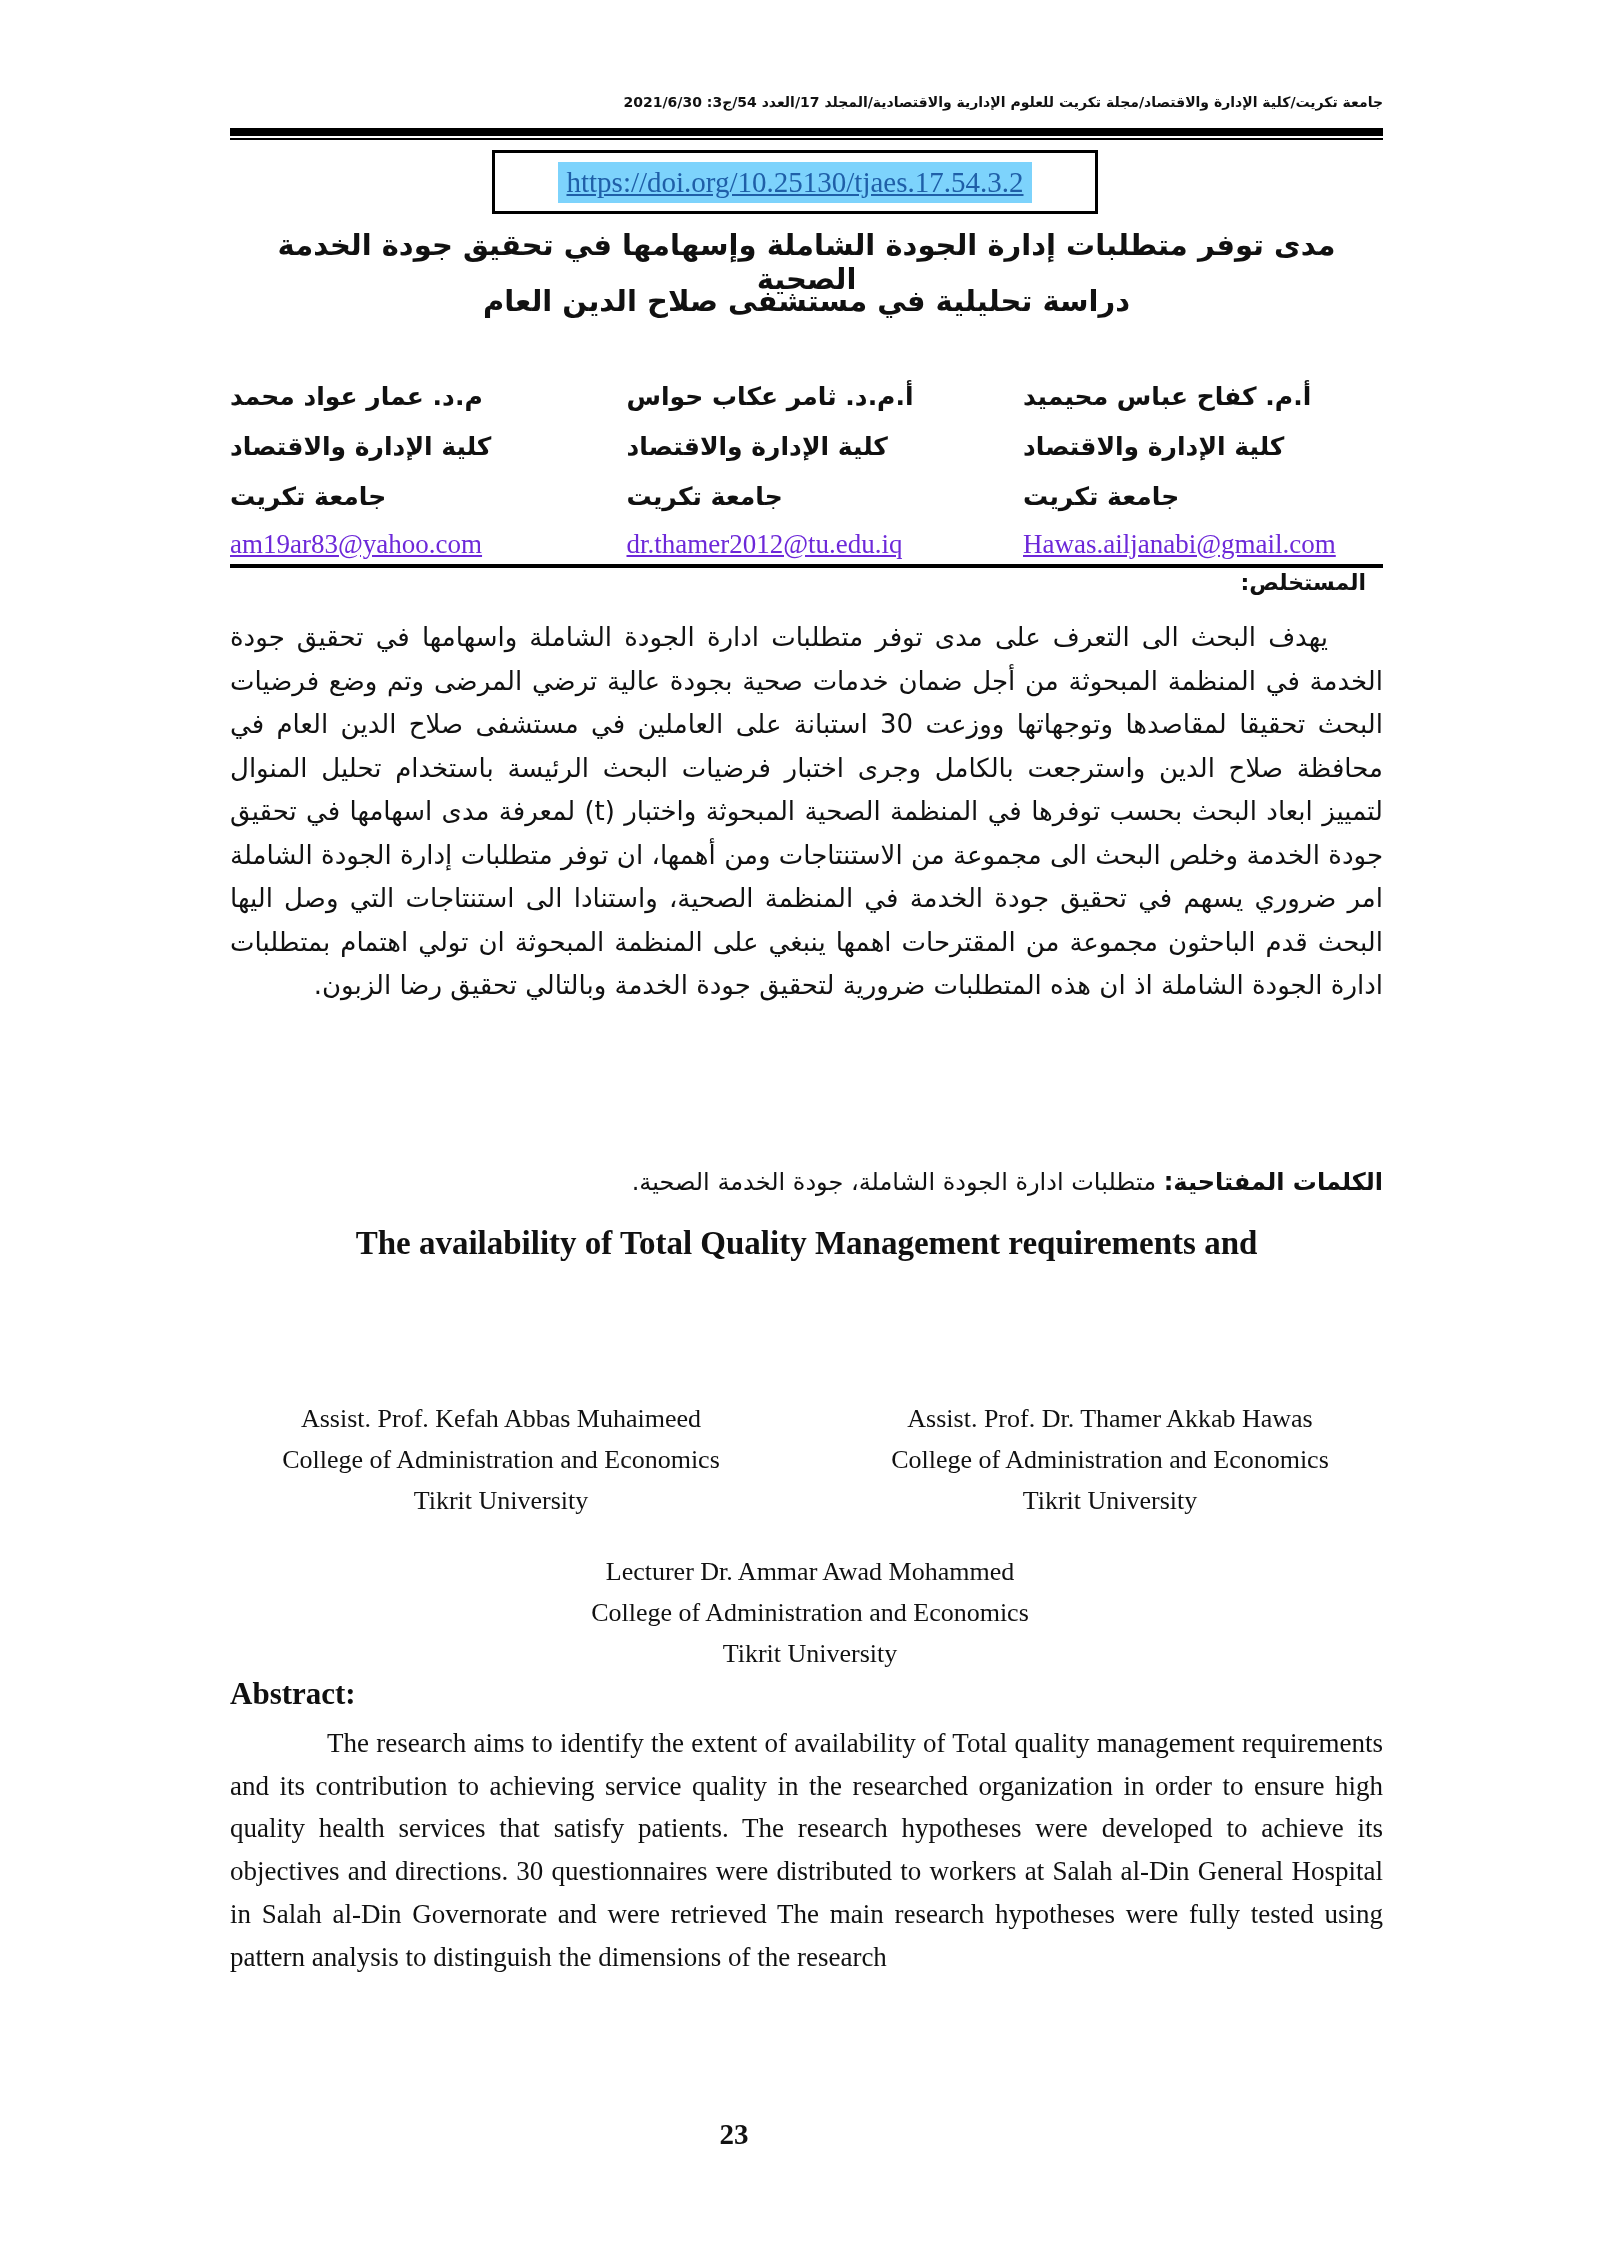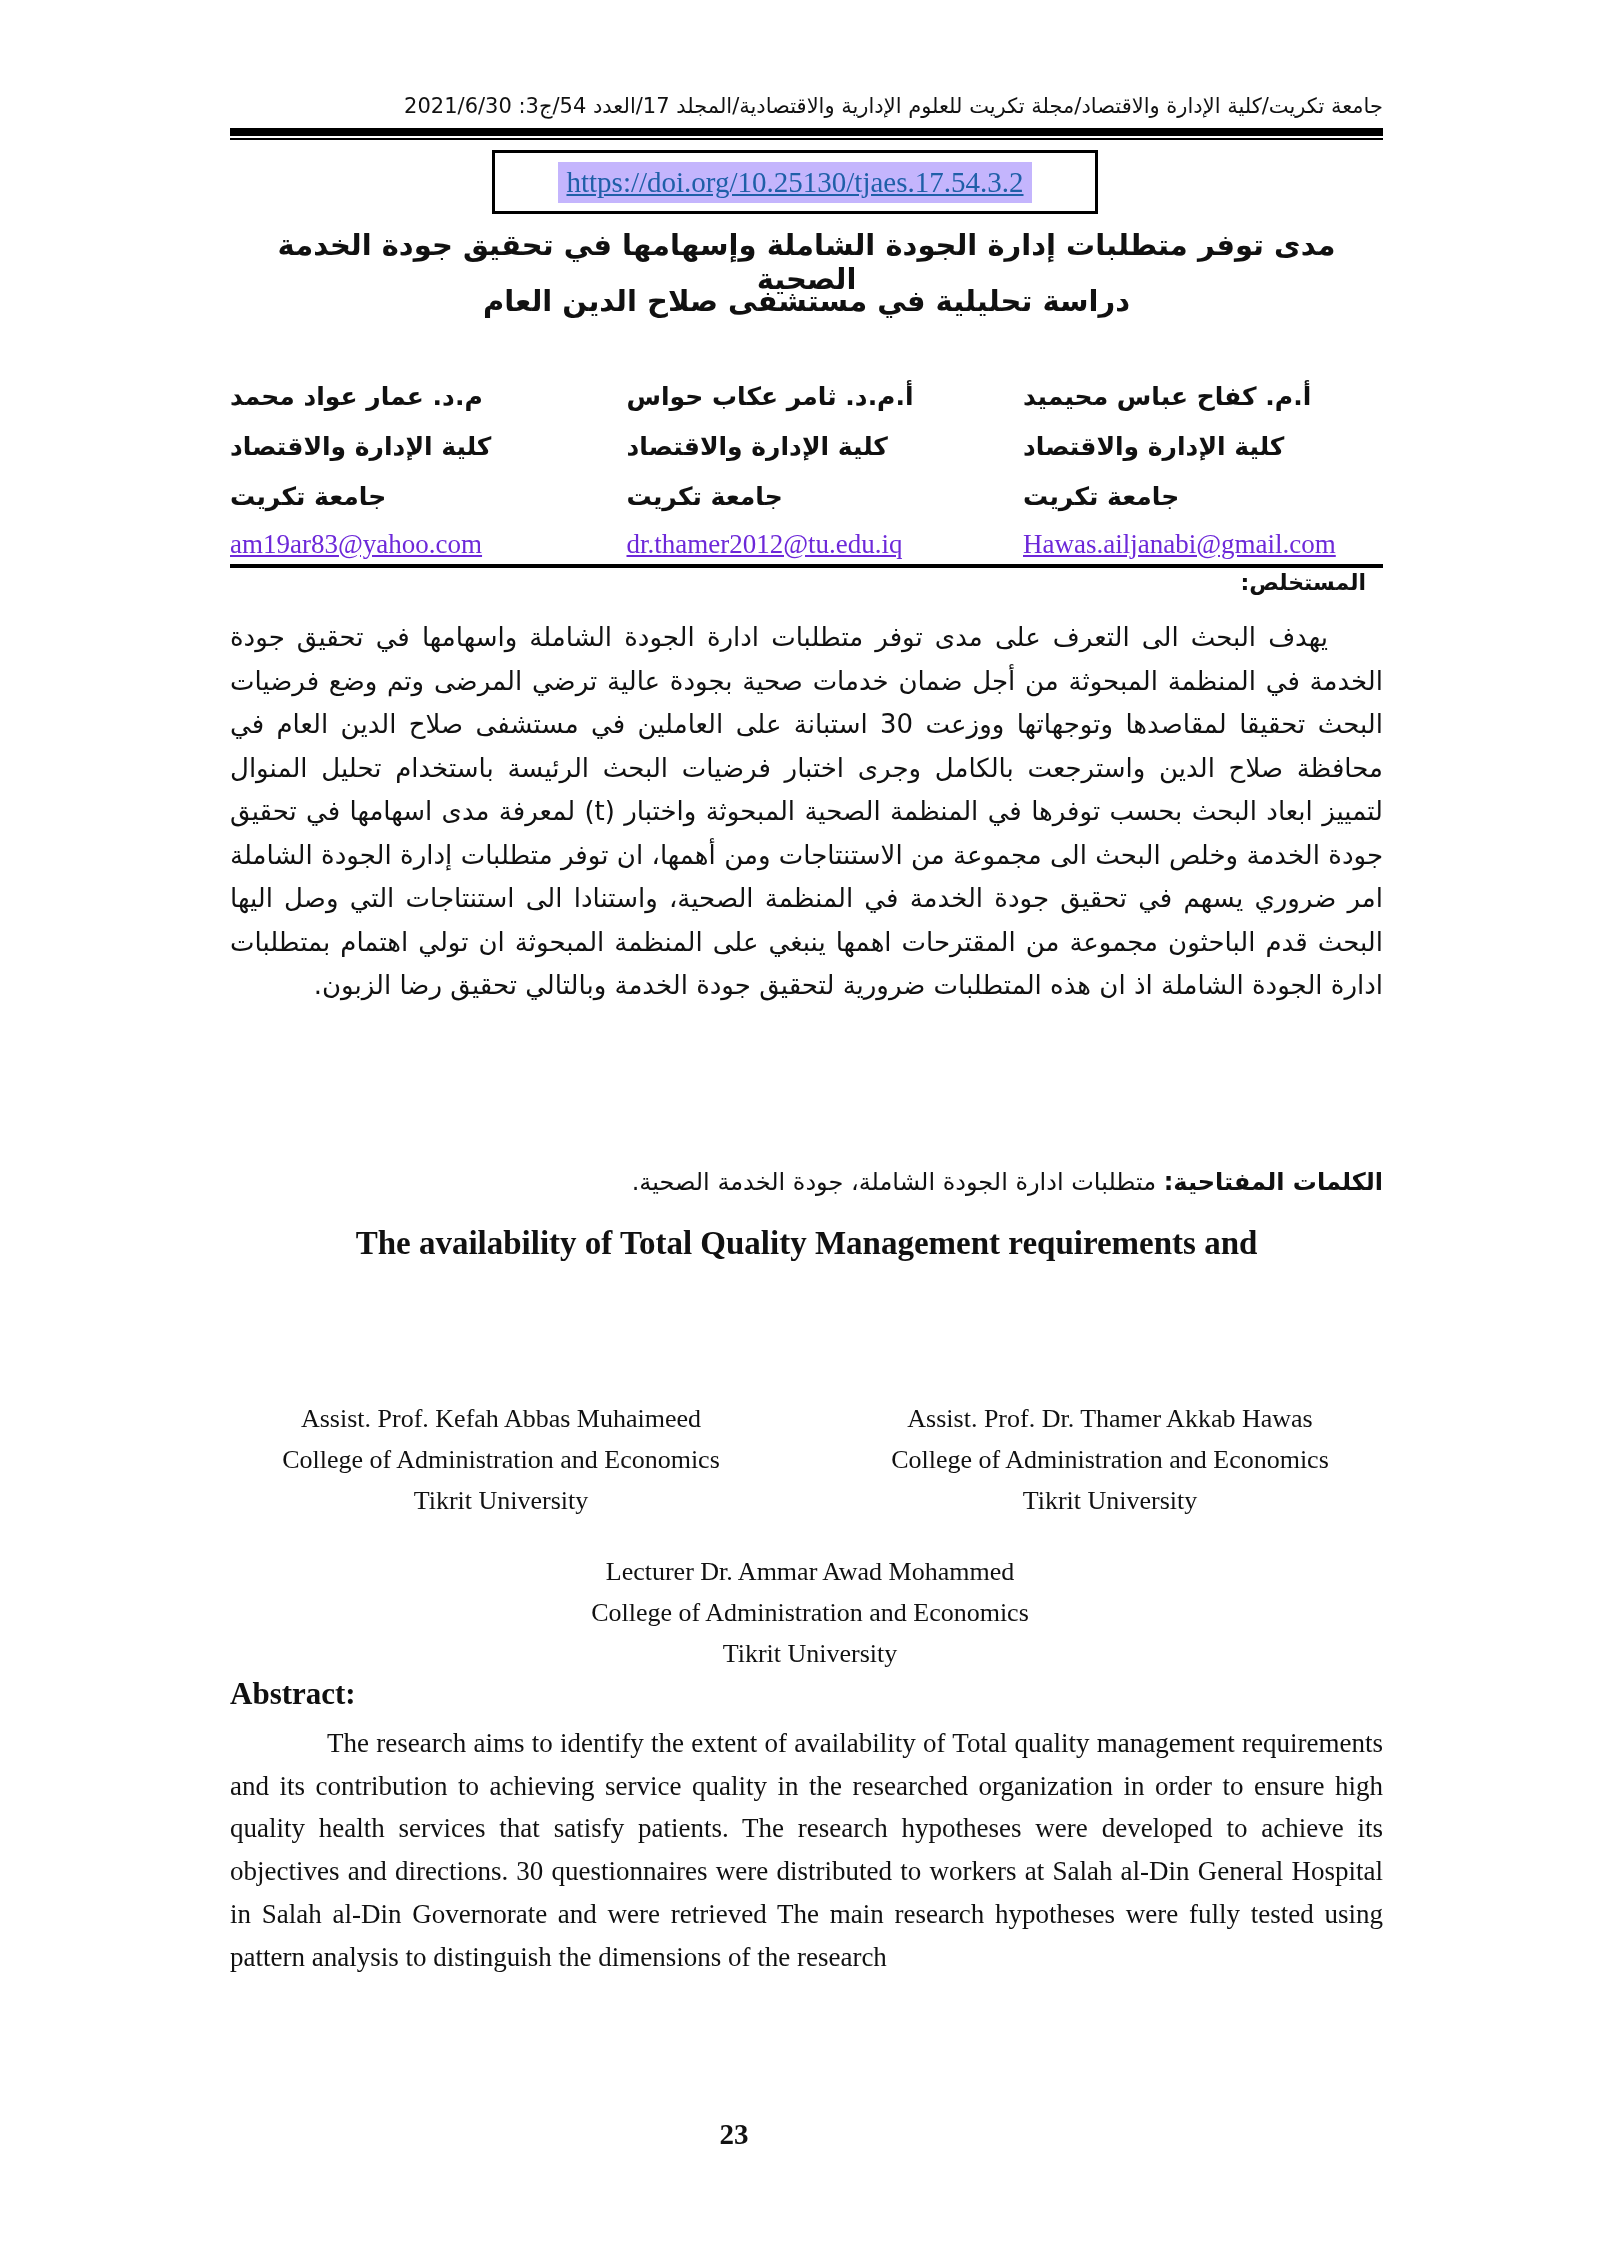--- a/index.html
+++ b/index.html
@@ -1,23 +1,23 @@
 <!DOCTYPE html>
 <html><head>
 <meta charset="utf-8">
 <style>
   html, body { margin: 0; padding: 0; background: #ffffff; }
   body { width: 1600px; height: 2263px; position: relative; overflow: hidden; color: #111; }
   .abs { position: absolute; }
   .ar { direction: rtl; font-family: "DejaVu Sans", sans-serif; }
-  .header-text { left: 230px; width: 1153px; top: 94px; text-align: right; font-size: 21px; font-weight: normal; white-space: nowrap; }
+  .header-text { left: 230px; width: 1153px; top: 94px; text-align: right; font-size: 14px; font-weight: bold; white-space: nowrap; }
   .header-rule { left: 230px; width: 1153px; top: 128px; height: 8px; background: #000; }
   .header-rule2 { left: 230px; width: 1153px; top: 138px; height: 2px; background: #000; }
   .doi-box { left: 492px; top: 150px; width: 606px; height: 64px; border: 3px solid #000; box-sizing: border-box; display: flex; align-items: center; justify-content: center; }
-  .doi-link { font-family: "Liberation Serif", serif; font-size: 29px; color: #1f5fa8; text-decoration: underline; background: #c4b5fd; padding: 4px 8px; }
+  .doi-link { font-family: "Liberation Serif", serif; font-size: 29px; color: #1f5fa8; text-decoration: underline; background: #7dd3fc; padding: 4px 8px; }
   .ar-title { left: 230px; width: 1153px; text-align: center; font-size: 29px; font-weight: bold; }
   .authors-ar { left: 230px; width: 1153px; top: 372px; display: flex; flex-direction: row-reverse; justify-content: space-between; }
   .author-col { width: 360px; text-align: left; }
   .author-col .l { font-family: "DejaVu Sans", sans-serif; font-weight: bold; font-size: 25px; height: 50px; line-height: 50px; direction: rtl; }
   .author-col .email { font-family: "Liberation Serif", serif; font-size: 27px; color: #6d28d9; text-decoration: underline; height: 44px; line-height: 44px; }
   .rule-mid { left: 230px; width: 1153px; top: 564px; height: 4px; background: #000; }
   .ar-head { right: 234px; top: 570px; font-size: 22px; font-weight: bold; }
   .ar-para { left: 230px; width: 1153px; top: 616px; font-size: 26px; line-height: 43.5px; text-align: justify; text-align-last: right; }
   .ar-para .indent { display: inline-block; width: 55px; }
   .ar-kw { left: 230px; width: 1153px; top: 1168px; font-size: 24px; text-align: right; }

